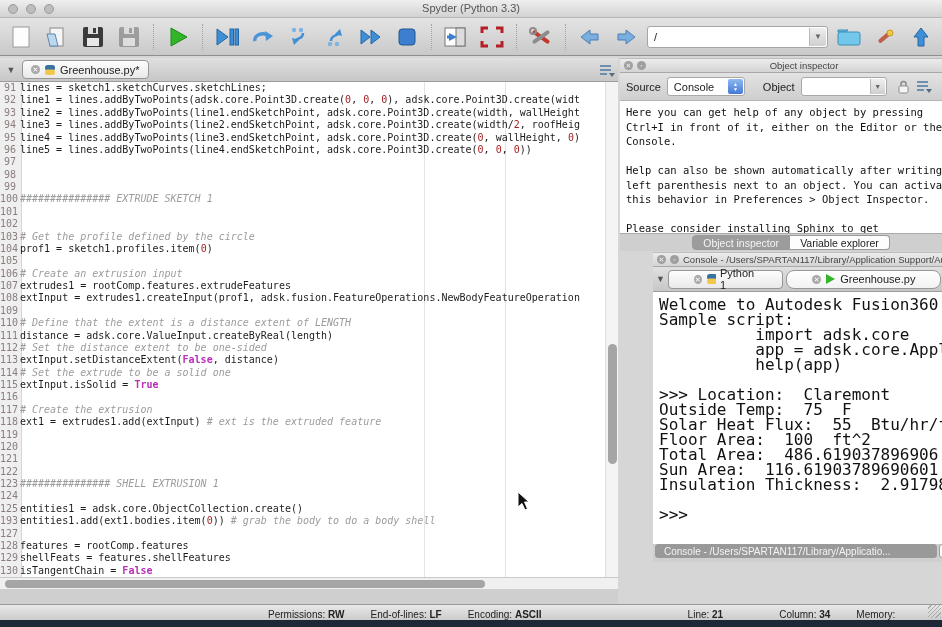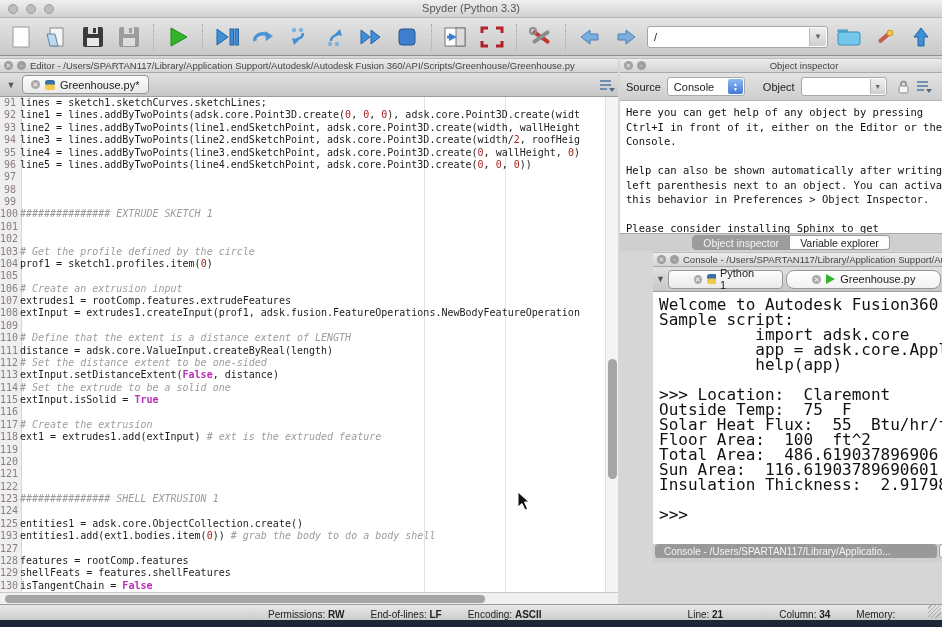--- a/index.html
+++ b/index.html
@@ -235,25 +235,20 @@
         </svg>
       </div>
     <div class="tbtn">
         <svg width="24" height="24">
           <polygon points="12,3 19,12 15,12 15,21 9,21 9,12 5,12" fill="#3f8fd6" stroke="#2565a8"></polygon>
         </svg>
       </div>
   </div>
 
   <div class="editor-pane">
-    <div class="pane-header">
-      <span class="phbtn">✕</span>
-      <span class="phbtn">◦</span>
-      <span>Editor - /Users/SPARTAN117/Library/Application Support/Autodesk/Autodesk Fusion 360/API/Scripts/Greenhouse/Greenhouse.py</span>
-    </div>
     <div class="tabbar">
       <span class="tab-browse">▼</span>
       <div class="tab">
         <span class="tab-close">✕</span>
         <svg width="12" height="12">
             <rect x="1" y="1" width="10" height="5.5" rx="2.5" fill="#3872a3"></rect>
             <rect x="1" y="5.5" width="10" height="5.5" rx="2.5" fill="#f2c84b"></rect>
           </svg>
         <span>Greenhouse.py*</span>
       </div>

